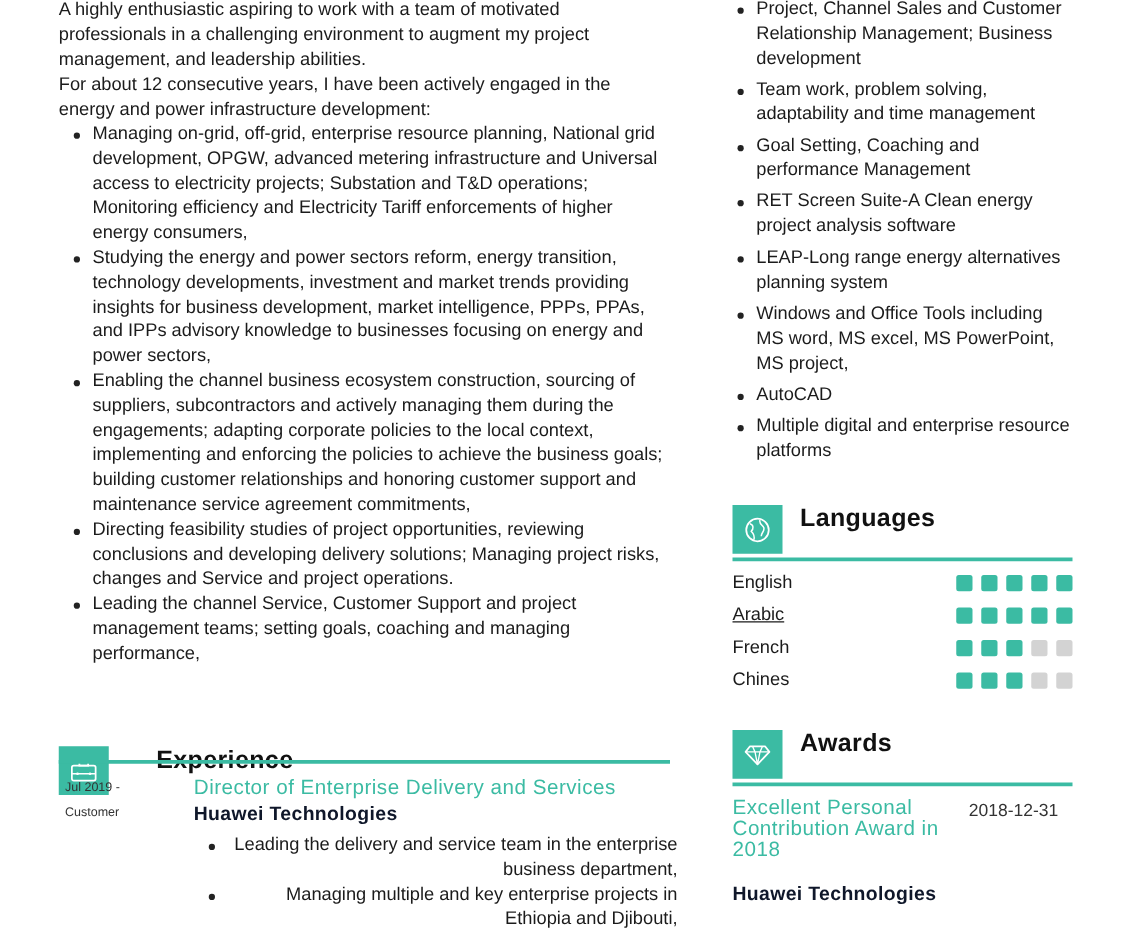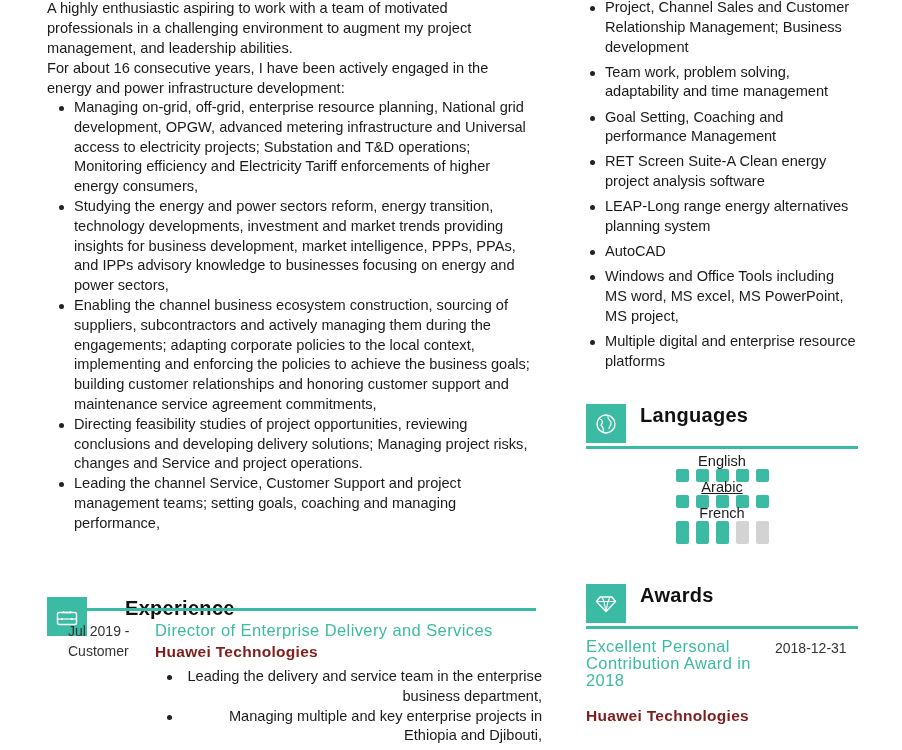--- a/index.html
+++ b/index.html
@@ -16,38 +16,38 @@
     content: ""; position: absolute; left: -15px; top: 8px;
     width: 5px; height: 5px; border-radius: 50%; background: #222;
   }
   .section-head { position: absolute; display: flex; align-items: flex-start; }
   .sec-icon {
     width: 40px; height: 39px; background: #3bbba3;
     display: flex; align-items: center; justify-content: center;
   }
   .sec-title { margin-left: 14px; font-size: 20px; font-weight: bold; letter-spacing: 0.3px; color: #111; }
   .sec-rule { position: absolute; height: 3px; background: #3bbba3; }
-  .exp-date { position: absolute; left: 68px; font-size: 14px; line-height: 20px; color: #333; }
+  .exp-date { position: absolute; left: 52px; font-size: 10px; line-height: 20px; color: #333; }
   .job-title { position: absolute; left: 155px; font-size: 16.5px; font-weight: normal; color: #3bbba3; letter-spacing: 0.4px; }
-  .company { position: absolute; font-size: 15.5px; font-weight: bold; color: #7f1d1d; letter-spacing: 0.3px; }
+  .company { position: absolute; font-size: 15.5px; font-weight: bold; color: #0f172a; letter-spacing: 0.3px; }
   .skills ul.bul li { margin-bottom: 5.3px; }
-  .lang-row { position: absolute; left: 586px; width: 272px; height: 26px; display: flex; align-items: center; flex-direction: column; }
+  .lang-row { position: absolute; left: 586px; width: 272px; height: 26px; display: flex; align-items: center; }
   .lang-name { font-size: 14.6px; color: #1b1b1b; flex: 1; }
   .dots { display: flex; gap: 7px; margin-right: 0px; }
   .dot { width: 13px; height: 13px; border-radius: 2px; background: #3bbba3; }
   .dot.off { background: #d3d3d3; }
   .award-title { position: absolute; left: 586px; top: 638px; width: 190px; font-size: 16.5px; font-weight: normal; color: #3bbba3; line-height: 17px; letter-spacing: 0.4px; }
   .award-date { position: absolute; left: 775px; top: 640px; font-size: 14px; color: #333; }
 </style>
 </head>
 <body>
 
 <div class="left">
   <p class="summary" style="margin-top:-2px;">A highly enthusiastic aspiring to work with a team of motivated professionals in a challenging environment to augment my project management, and leadership abilities.</p>
-  <p class="summary">For about 16 consecutive years, I have been actively engaged in the energy and power infrastructure development:</p>
+  <p class="summary">For about 12 consecutive years, I have been actively engaged in the energy and power infrastructure development:</p>
   <ul class="bul">
     <li>Managing on-grid, off-grid, enterprise resource planning, National grid development, OPGW, advanced metering infrastructure and Universal access to electricity projects; Substation and T&amp;D operations; Monitoring efficiency and Electricity Tariff enforcements of higher energy consumers,</li>
     <li>Studying the energy and power sectors reform, energy transition, technology developments, investment and market trends providing insights for business development, market intelligence, PPPs, PPAs, and IPPs advisory knowledge to businesses focusing on energy and power sectors,</li>
     <li>Enabling the channel business ecosystem construction, sourcing of suppliers, subcontractors and actively managing them during the engagements; adapting corporate policies to the local context, implementing and enforcing the policies to achieve the business goals; building customer relationships and honoring customer support and maintenance service agreement commitments,</li>
     <li>Directing feasibility studies of project opportunities, reviewing conclusions and developing delivery solutions; Managing project risks, changes and Service and project operations.</li>
     <li>Leading the channel Service, Customer Support and project management teams; setting goals, coaching and managing performance,</li>
   </ul>
 </div>
 
 <div class="section-head" style="left:47px; top:597px;gap:24px;">
@@ -75,22 +75,22 @@
   <li>Managing multiple and key enterprise projects in Ethiopia and Djibouti,</li>
 </ul>
 
 <div class="right skills" style="top:-2px;">
   <ul class="bul" style="padding-left:19px;">
     <li>Project, Channel Sales and Customer Relationship Management; Business development</li>
     <li>Team work, problem solving, adaptability and time management</li>
     <li>Goal Setting, Coaching and performance Management</li>
     <li>RET Screen Suite-A Clean energy project analysis software</li>
     <li>LEAP-Long range energy alternatives planning system</li>
+    <li>Windows and Office Tools including MS word, MS excel, MS PowerPoint, MS project,</li>
     <li>AutoCAD</li>
-    <li>Windows and Office Tools including MS word, MS excel, MS PowerPoint, MS project,</li>
     <li>Multiple digital and enterprise resource platforms</li>
   </ul>
 </div>
 
 <div class="section-head" style="left:586px; top:404px;">
   <div class="sec-icon">
     <svg width="22" height="22" viewBox="0 0 22 22">
       <circle cx="11" cy="11" r="9" fill="none" stroke="#ffffff" stroke-width="1.4"></circle>
       <path d="M5 6 C8 7 8 10 6 12 C8 14 9 16 8 19" fill="none" stroke="#ffffff" stroke-width="1.2"></path>
       <path d="M13 3 C12 6 15 7 16 9 C17 12 14 13 14 16" fill="none" stroke="#ffffff" stroke-width="1.2"></path>
@@ -124,20 +124,21 @@
   <span class="lang-name">French</span>
   <span class="dots">
     <span class="dot"></span>
       <span class="dot"></span>
       <span class="dot"></span>
       <span class="dot off"></span>
       <span class="dot off"></span>
   </span>
 </div>
 <div class="lang-row" style="top:531px;">
+  <span class="lang-name">Chines</span>
   <span class="dots">
     <span class="dot"></span>
       <span class="dot"></span>
       <span class="dot"></span>
       <span class="dot off"></span>
       <span class="dot off"></span>
   </span>
 </div>
 
 <div class="section-head" style="left:586px; top:584px;">

